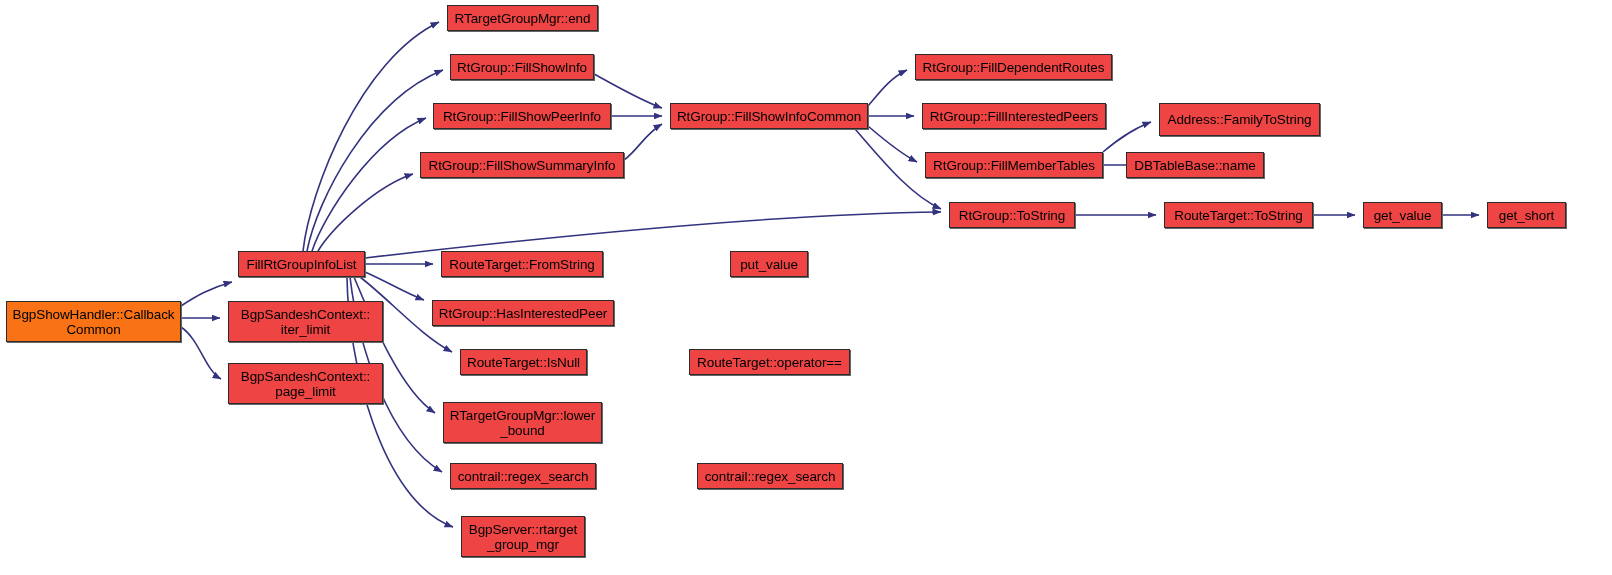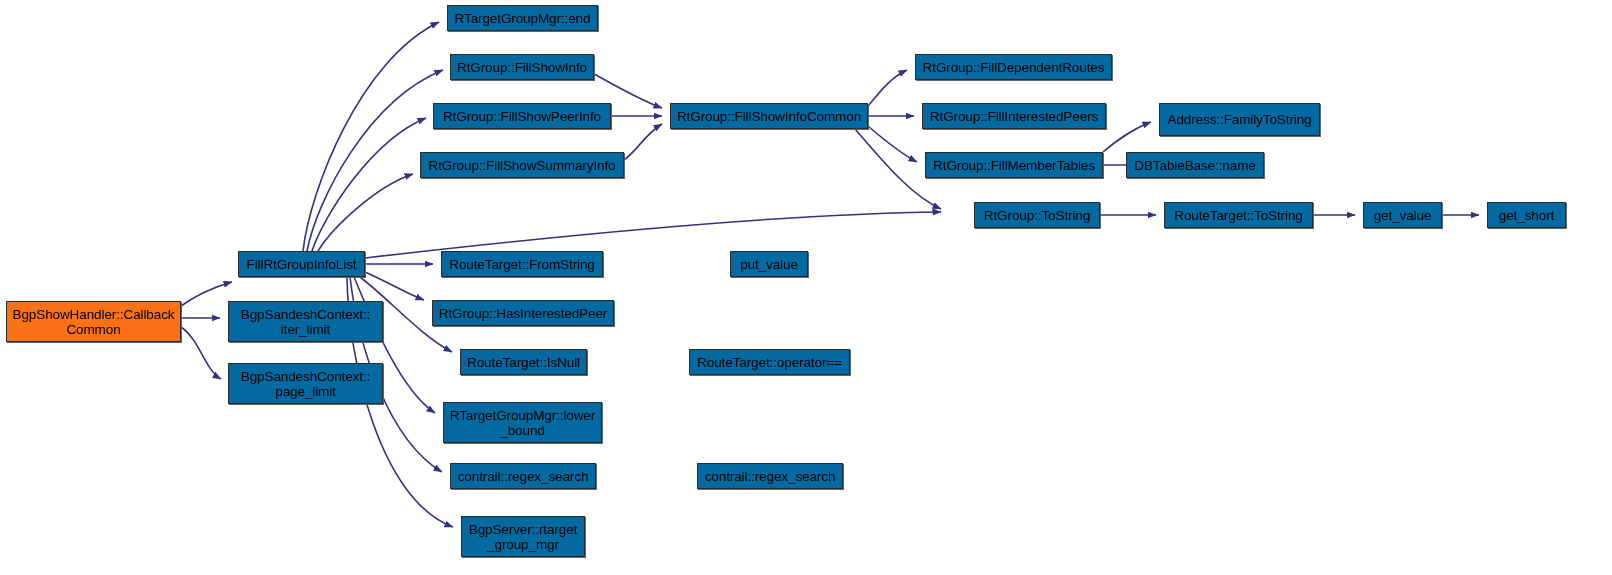--- a/index.html
+++ b/index.html
@@ -22,21 +22,21 @@
     left: 0;
     top: 0;
     width: 1612px;
     height: 575px;
     pointer-events: none;
   }
   .node {
     position: absolute;
     box-sizing: border-box;
     border: 1px solid #2b2b2b;
-    background: #0369a1;
+    background: #ef4444;
     color: #000000;
     font-size: 13.5px;
     line-height: 15px;
     display: flex;
     align-items: center;
     justify-content: center;
     text-align: center;
     white-space: pre-line;
     letter-spacing: -0.1px;
     box-shadow: 1px 1px 0 0 #666666;
@@ -103,19 +103,19 @@
     <div class="node" style="left: 450px; top: 463px; width: 146px; height: 26px;">contrail::regex_search</div>
     <div class="node" style="left: 461px; top: 516px; width: 124px; height: 41px;">BgpServer::rtarget
 _group_mgr</div>
     <div class="node" style="left: 670px; top: 103px; width: 198px; height: 26px;">RtGroup::FillShowInfoCommon</div>
     <div class="node" style="left: 730px; top: 251px; width: 78px; height: 26px;">put_value</div>
     <div class="node" style="left: 689px; top: 349px; width: 161px; height: 26px;">RouteTarget::operator==</div>
     <div class="node" style="left: 697px; top: 463px; width: 146px; height: 26px;">contrail::regex_search</div>
     <div class="node" style="left: 915px; top: 54px; width: 197px; height: 26px;">RtGroup::FillDependentRoutes</div>
     <div class="node" style="left: 922px; top: 103px; width: 184px; height: 26px;">RtGroup::FillInterestedPeers</div>
     <div class="node" style="left: 925px; top: 152px; width: 178px; height: 26px;">RtGroup::FillMemberTables</div>
-    <div class="node" style="left: 949px; top: 202px; width: 126px; height: 26px; margin-left: 25px;">RtGroup::ToString</div>
+    <div class="node" style="left: 949px; top: 202px; width: 126px; height: 26px;">RtGroup::ToString</div>
     <div class="node" style="left: 1159px; top: 103px; width: 161px; height: 33px;">Address::FamilyToString</div>
     <div class="node" style="left: 1126px; top: 152px; width: 138px; height: 26px;">DBTableBase::name</div>
     <div class="node" style="left: 1164px; top: 202px; width: 149px; height: 26px;">RouteTarget::ToString</div>
     <div class="node" style="left: 1363px; top: 202px; width: 79px; height: 26px;">get_value</div>
     <div class="node" style="left: 1487px; top: 202px; width: 79px; height: 26px;">get_short</div>
   </div>
 
 </body></html>

